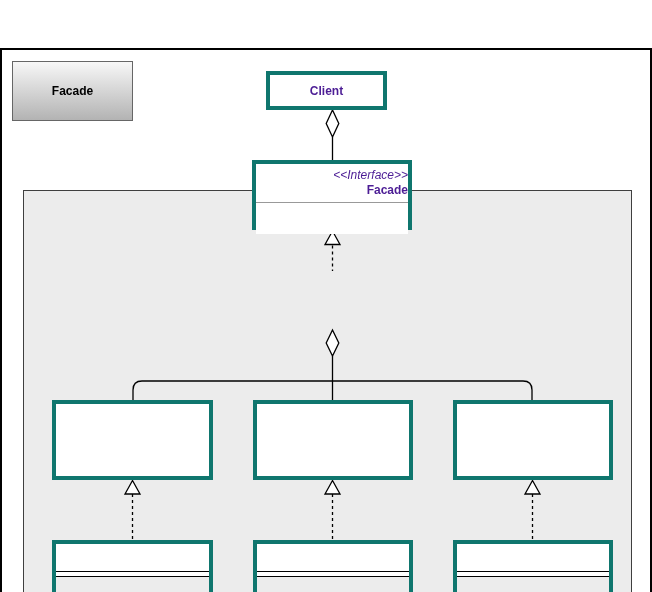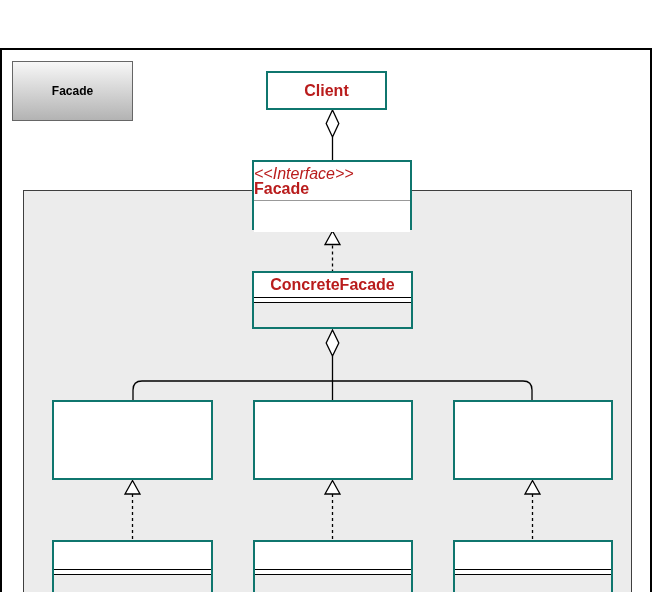--- a/index.html
+++ b/index.html
@@ -23,24 +23,24 @@
     border: 1px solid #3f3f3f;
     z-index: 1;
   }
 
   
   .connectors { left: 0; top: 0; z-index: 2; pointer-events: none; }
 
   
   .node {
     background: #ffffff;
-    border: 2px solid #0f766e;
+    border: 4px solid #0f766e;
     z-index: 3;
-    font-size: 16px;
-    color: #b91c1c;
+    font-size: 12px;
+    color: #4c1d95;
   }
   .center-txt {
     display: flex; align-items: center; justify-content: center;
     width: 100%; height: 100%;
   }
   .bold { font-weight: bold; }
 
   
   .legend-box {
     left: 10px; top: 11px; width: 121px; height: 60px;
@@ -51,21 +51,21 @@
   }
 
   
   .client-box { left: 264px; top: 21px; width: 121px; height: 39px; }
 
   
   .interface-box { left: 250px; top: 110px; width: 160px; height: 70px; background:#ffffff; }
   .interface-title {
     height: 38px; width: 100%;
     border-bottom: 1px solid #999999;
-    display: flex; flex-direction: column; align-items: flex-start; justify-content: center;
+    display: flex; flex-direction: column; align-items: flex-end; justify-content: center;
     line-height: 15px;
   }
   .stereotype { font-style: italic; font-weight: normal; }
   .iface-name { font-weight: bold; }
   .iface-body { height: 31px; background: #ffffff; }
 
   
   .class-shell { background: transparent; }
   .cmp-title {
     background: #ffffff;
@@ -141,25 +141,20 @@
   </div>
 
   <div class="abs node interface-box">
     <div class="interface-title">
       <span class="stereotype">&lt;&lt;Interface&gt;&gt;</span>
       <span class="iface-name">Facade</span>
     </div>
     <div class="iface-body"></div>
   </div>
 
-  <div class="abs node class-shell concrete-box">
-    <div class="cmp-title">ConcreteFacade</div>
-    <div class="cmp-strip"></div>
-    <div class="cmp-body"></div>
-  </div>
 
   <div class="abs node sub-box sub-1"></div>
   <div class="abs node sub-box sub-2"></div>
   <div class="abs node sub-box sub-3"></div>
 
   <div class="abs node class-shell cls-box sub-1">
     <div class="cmp-title"></div>
     <div class="cmp-strip"></div>
     <div class="cmp-body"></div>
   </div>

